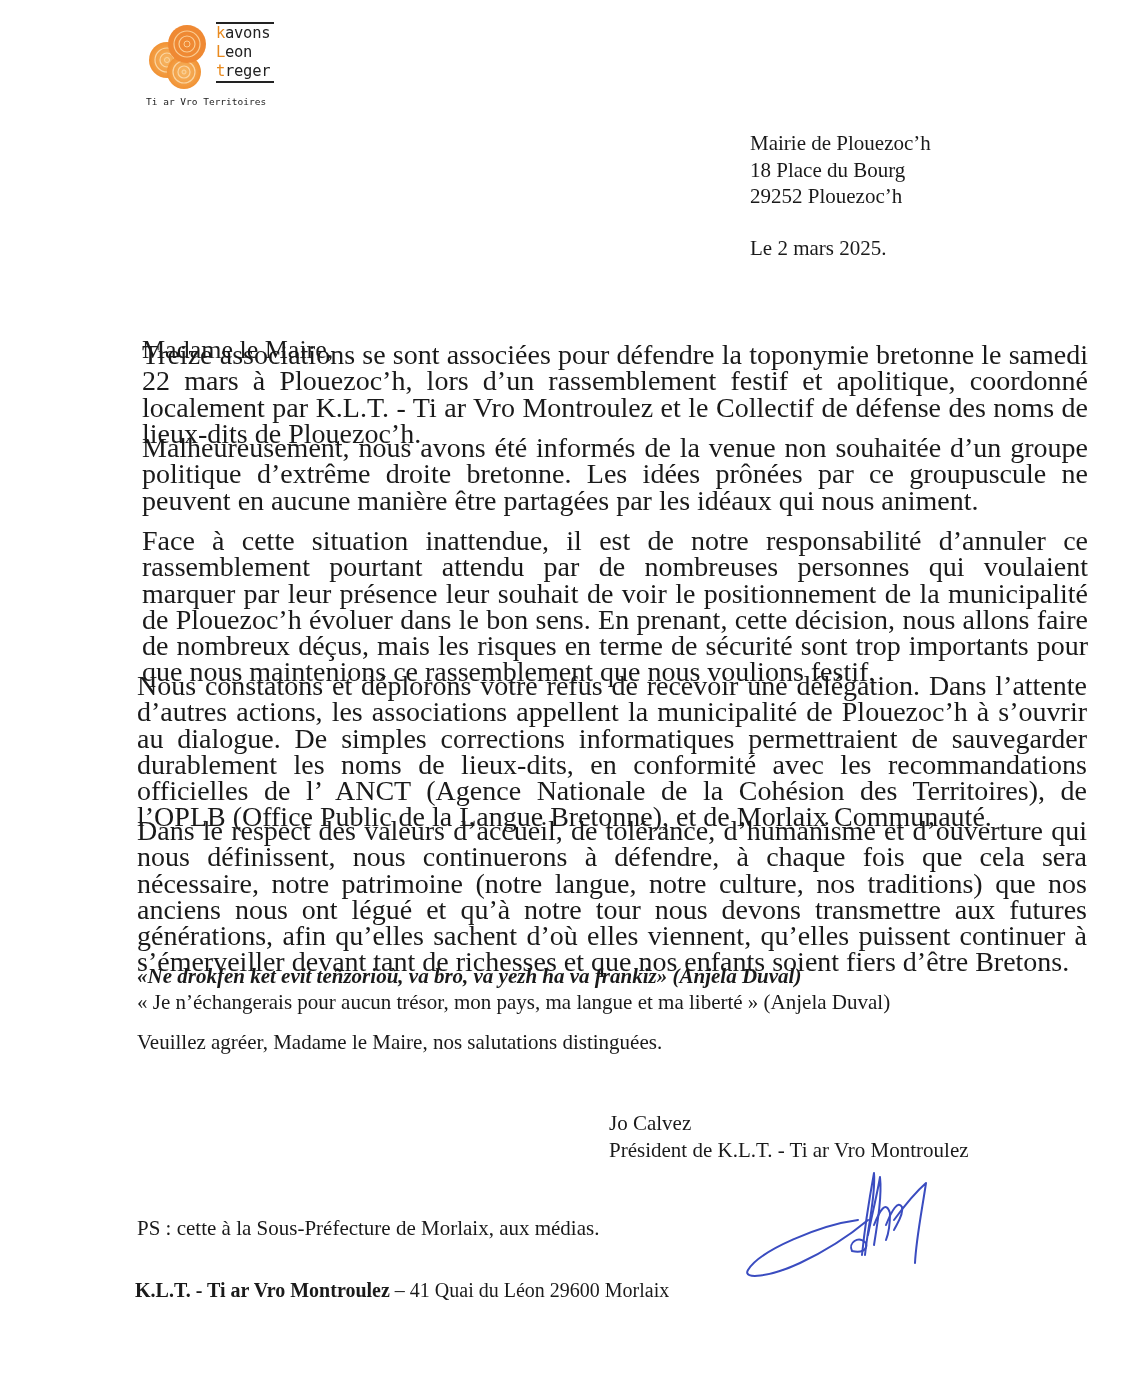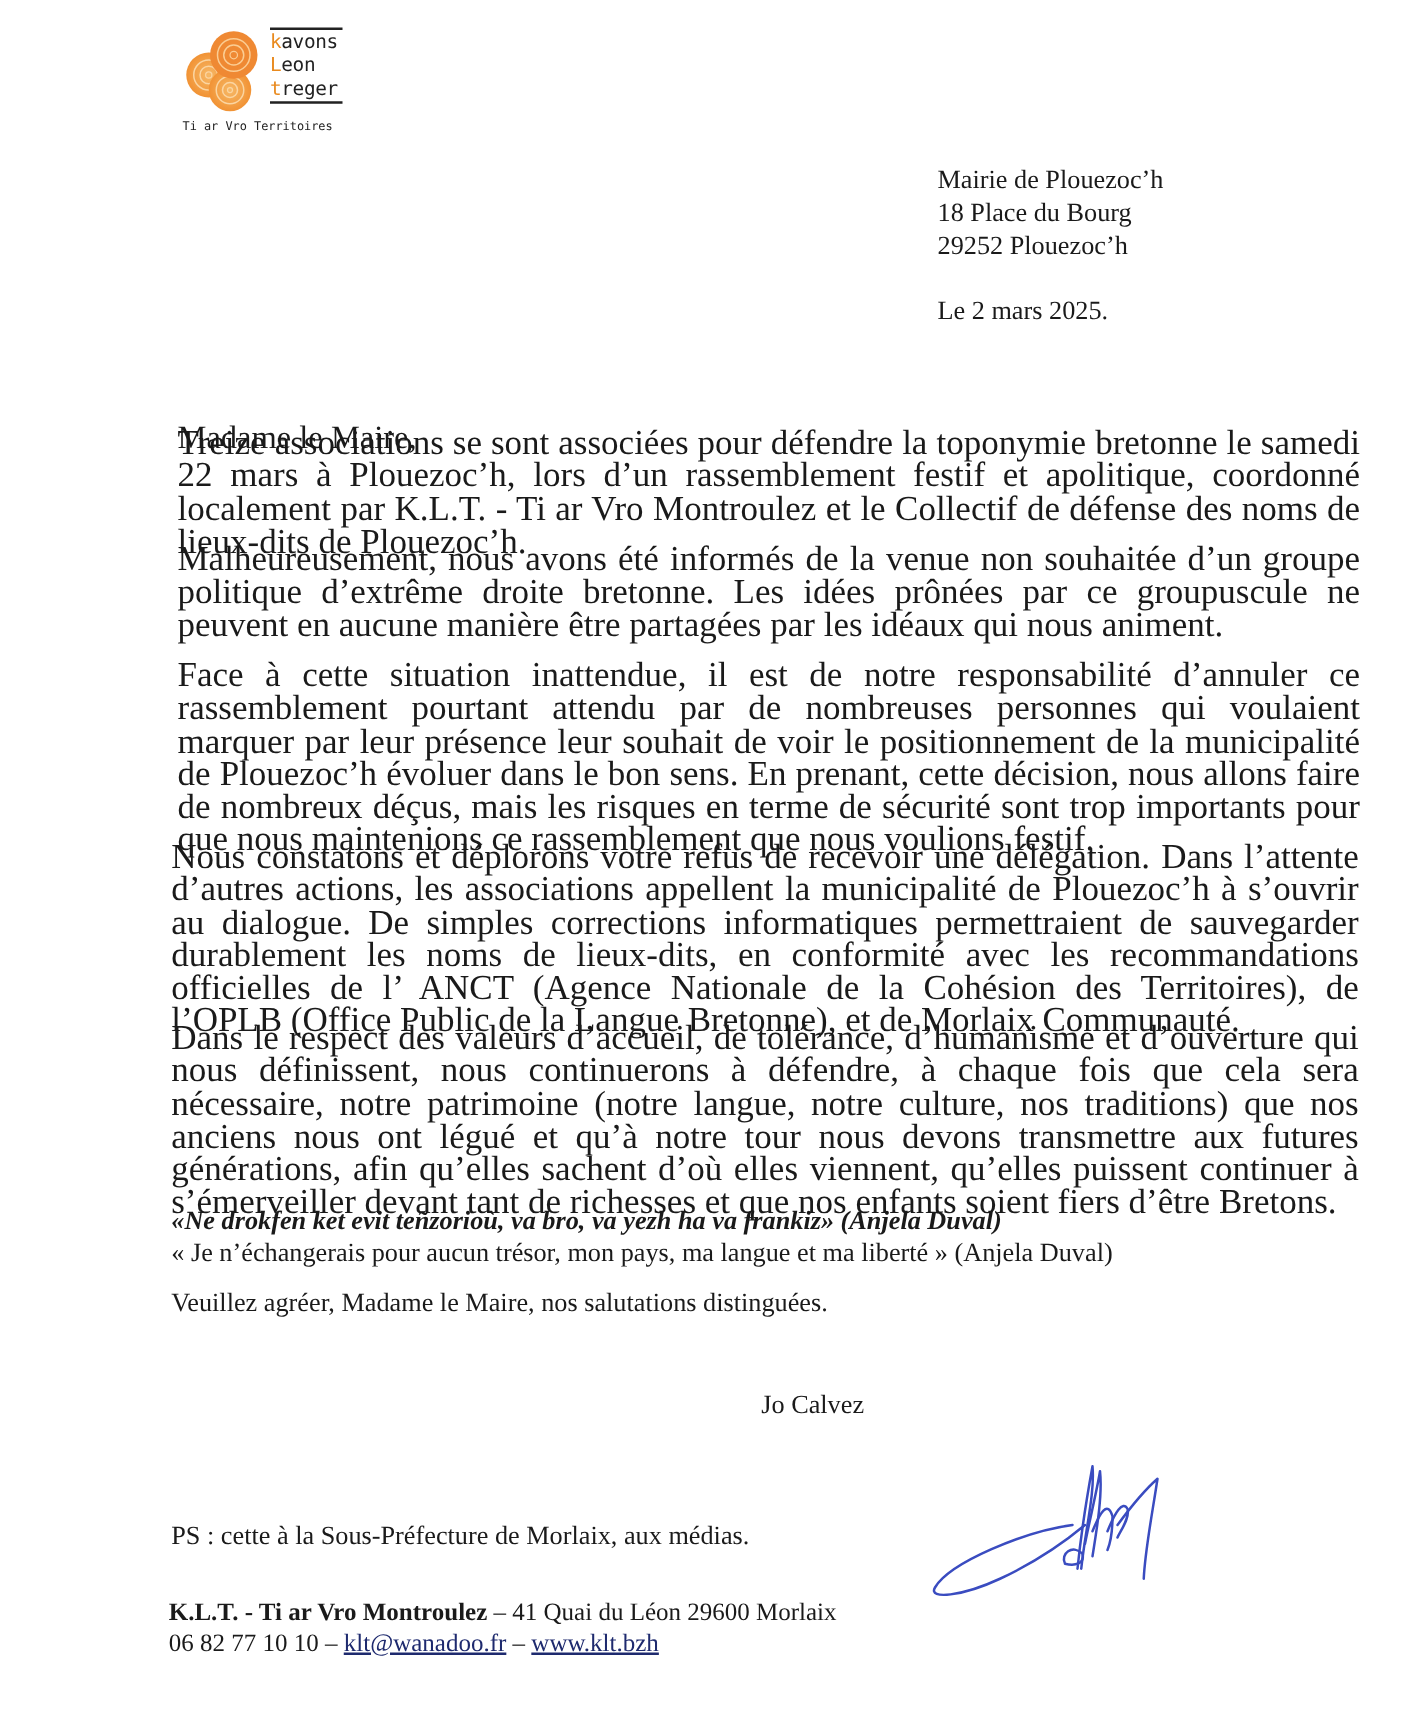--- a/index.html
+++ b/index.html
@@ -100,32 +100,32 @@
 <div class="abs body p5">
     <p>Dans le respect des valeurs d’accueil, de tolérance, d’humanisme et d’ouverture qui nous définissent, nous continuerons à défendre, à chaque fois que cela sera nécessaire, notre patrimoine (notre langue, notre culture, nos traditions) que nos anciens nous ont légué et qu’à notre tour nous devons transmettre aux futures générations, afin qu’elles sachent d’où elles viennent, qu’elles puissent continuer à s’émerveiller devant tant de richesses et que nos enfants soient fiers d’être Bretons.</p>
   </div>
 
 <div class="abs quote-br">«Ne drokfen ket evit teñzorioù, va bro, va yezh ha va frankiz» (Anjela Duval)</div>
 <div class="abs quote-fr">« Je n’échangerais pour aucun trésor, mon pays, ma langue et ma liberté » (Anjela Duval)</div>
 <div class="abs closing">Veuillez agréer, Madame le Maire, nos salutations distinguées.</div>
 
 <div class="abs signer">
   <div>Jo Calvez</div>
+  <div>Président de K.L.T. - Ti ar Vro Montroulez</div>
 </div>
 
 <svg class="abs signature" viewBox="0 0 200 120" width="200" height="120">
   <g fill="none" stroke="#3a4cc0" stroke-width="2" stroke-linecap="round" stroke-linejoin="round">
     <path d="M118 55 C 80 60, 20 85, 8 105 C 2 115, 30 112, 60 98 C 90 84, 110 70, 128 55"></path>
     <path d="M112 86 C 108 78, 118 70, 126 78 C 128 86, 120 88, 112 86"></path>
     <path d="M122 90 C 125 60, 130 30, 134 8 C 136 30, 128 60, 125 90"></path>
     <path d="M128 70 C 132 50, 138 25, 140 12 C 142 30, 138 55, 134 80"></path>
     <path d="M134 60 C 140 45, 146 35, 150 48 C 150 60, 148 70, 146 75"></path>
     <path d="M146 60 C 152 45, 158 35, 162 42 C 164 50, 156 60, 154 65"></path>
     <path d="M154 55 C 165 40, 178 25, 186 18 C 182 45, 176 75, 175 98"></path>
   </g>
 </svg>
 
 <div class="abs ps">PS : cette à la Sous-Préfecture de Morlaix, aux médias.</div>
 
 <div class="abs footer">
   <div><b>K.L.T. - Ti ar Vro Montroulez</b><span> – 41 Quai du Léon 29600 Morlaix</span></div>
-  <div><span>06 82 77 10 10 – </span><a>klt@wanadoo.fr</a><span> – </span><a>www.klt.bzh</a></div>
 </div>
 
 </body></html>

